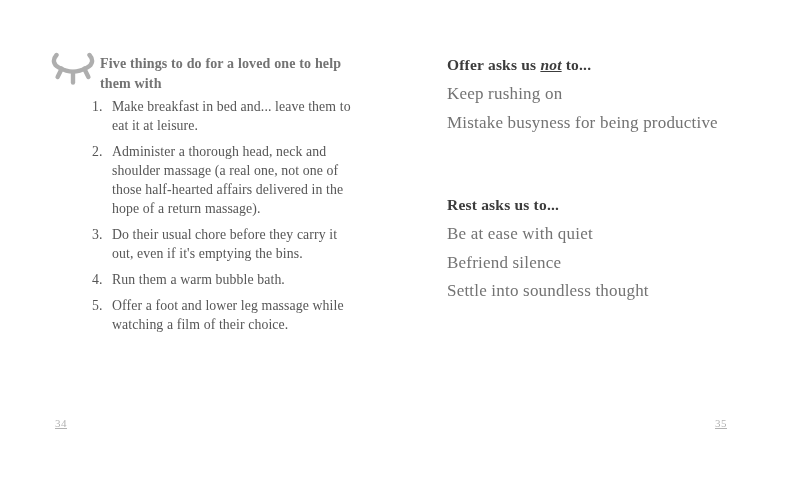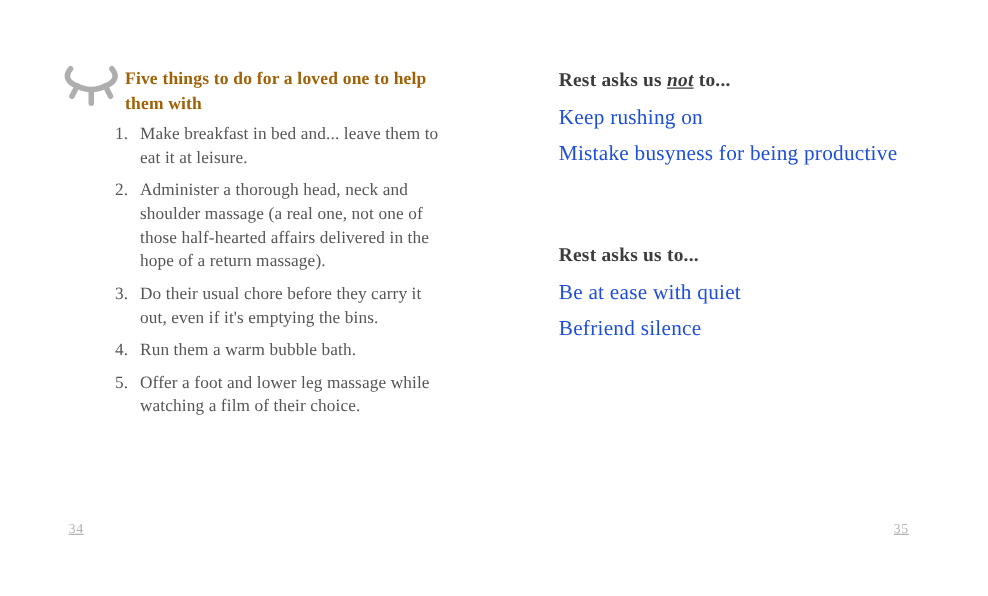--- a/index.html
+++ b/index.html
@@ -11,21 +11,21 @@
   }
   .spread { position:relative; width:790px; height:477px; background:#ffffff; }
 
   
   .eye-icon { position:absolute; left:51px; top:52px; width:44px; height:34px; }
   .eye-icon svg { display:block; }
 
   .chapter-heading {
     position:absolute; left:100px; top:54px; width:280px;
     font-size:14px; font-weight:bold; line-height:19.5px;
-    color:#a16207; letter-spacing:0.15px;
+    color:#737373; letter-spacing:0.15px;
   }
 
   .relax-list {
     position:absolute; left:92px; top:97px; width:266px;
     font-size:13.8px; line-height:19px; color:#565656;
     letter-spacing:0.1px;
   }
   .relax-item { display:flex; margin-bottom:7px; }
   .item-num { flex:0 0 20px; }
   .item-text { flex:1; }
@@ -42,21 +42,21 @@
   .rest-section.first { top:54px; }
   .rest-section.second { top:194px;font-family:Liberation Serif, serif; }
 
   .rest-heading {
     font-size:15.5px; font-weight:bold; color:#3c3c3c;
     line-height:22px; margin-bottom:4px; letter-spacing:0.2px;
   }
   .rest-heading em { font-style:italic; font-weight:bold;text-decoration:underline; }
 
   .rest-line {
-    font-size:17px; color:#1d4ed8;
+    font-size:17px; color:#737373;
     height:28.4px; display:flex; align-items:center;
     letter-spacing:0.2px;
   }
 </style>
 </head>
 <body>
 
 <div class="spread">
 
   <div class="eye-icon">
@@ -93,29 +93,30 @@
     <div class="relax-item">
       <span class="item-num">5.</span>
       <span class="item-text">Offer a foot and lower leg massage while watching a film of their choice.</span>
     </div>
   </div>
 
   <div class="page-num left">34</div>
 
   <div class="rest-section first">
     <div class="rest-heading">
-      <span>Rest asks us </span><em>not</em><span> to...</span>
+      <span>Offer asks us </span><em>not</em><span> to...</span>
     </div>
     <div class="rest-line">Keep rushing on</div>
     <div class="rest-line">Mistake busyness for being productive</div>
   </div>
 
   <div class="rest-section second">
     <div class="rest-heading">
       <span>Rest asks us to...</span><em></em><span></span>
     </div>
     <div class="rest-line">Be at ease with quiet</div>
     <div class="rest-line">Befriend silence</div>
+    <div class="rest-line">Settle into soundless thought</div>
   </div>
 
   <div class="page-num right">35</div>
 
 </div>
 
 </body></html>

